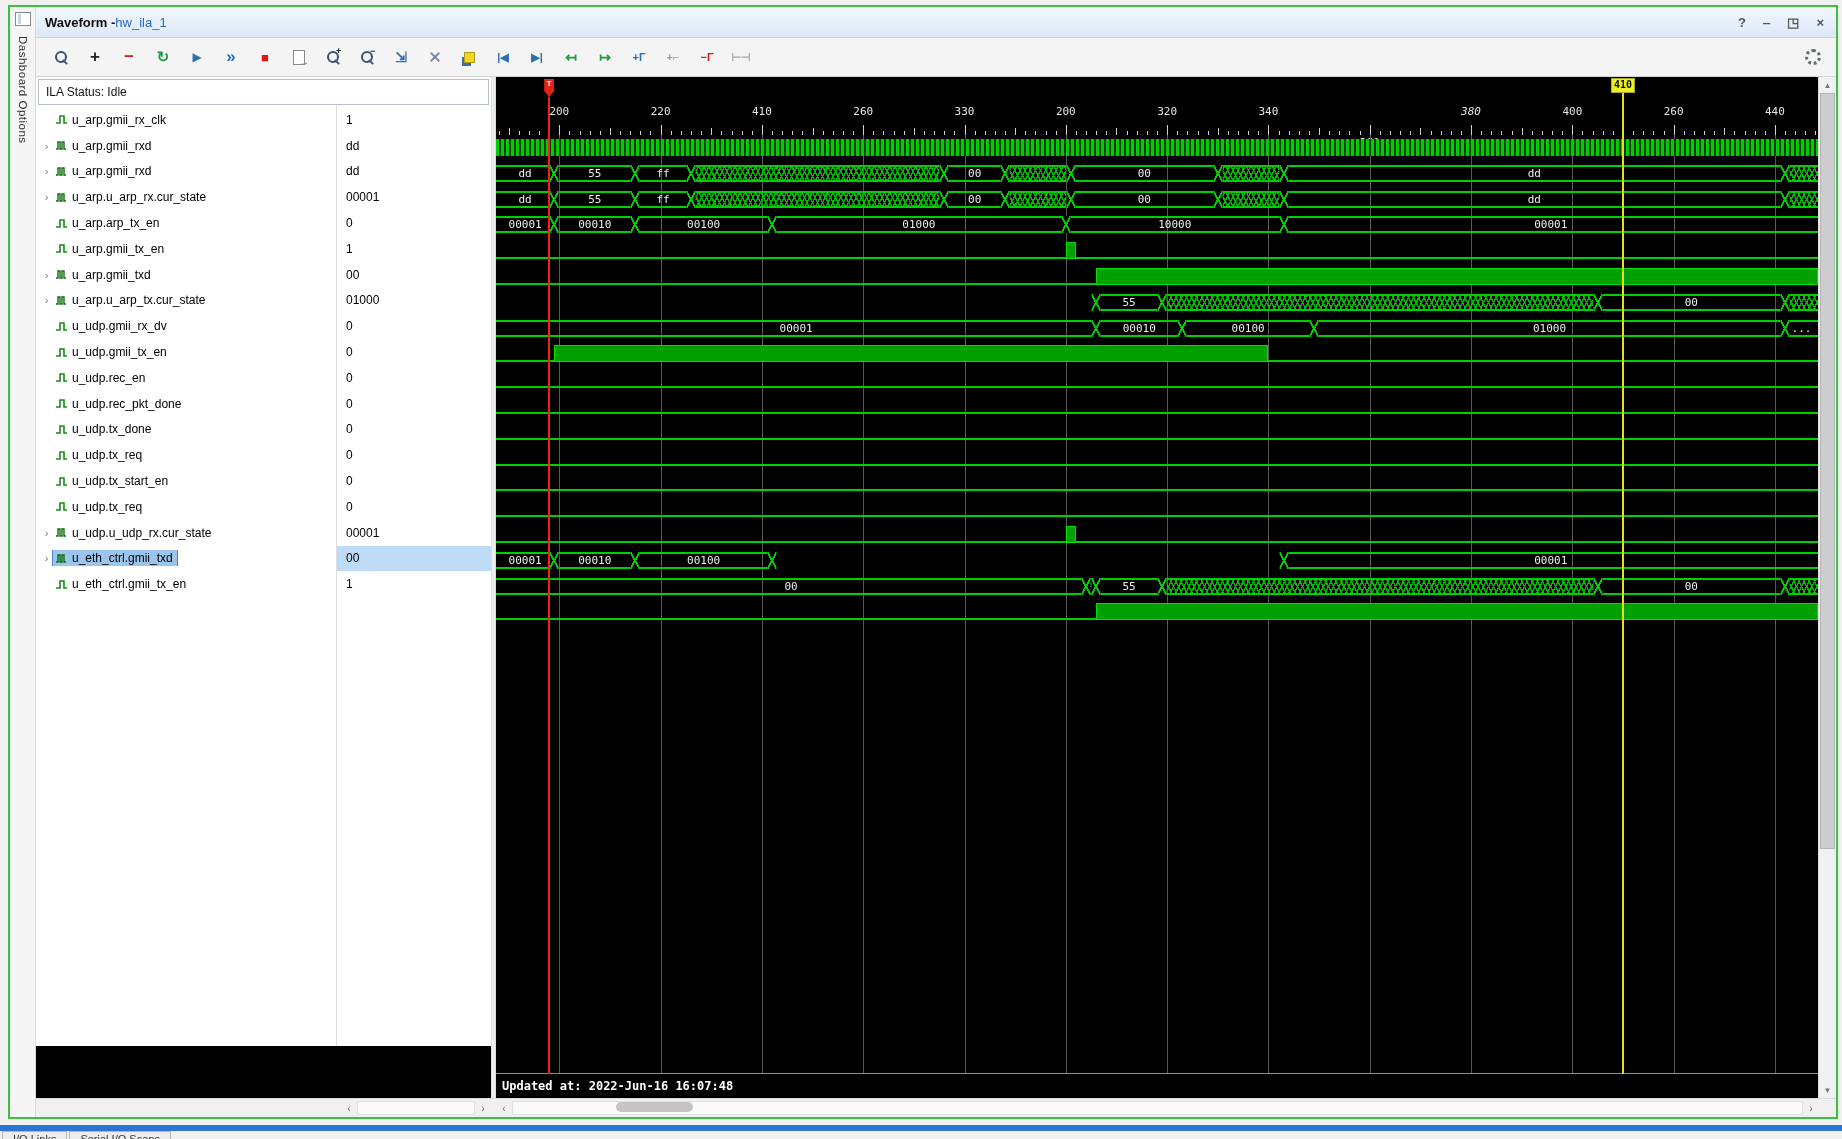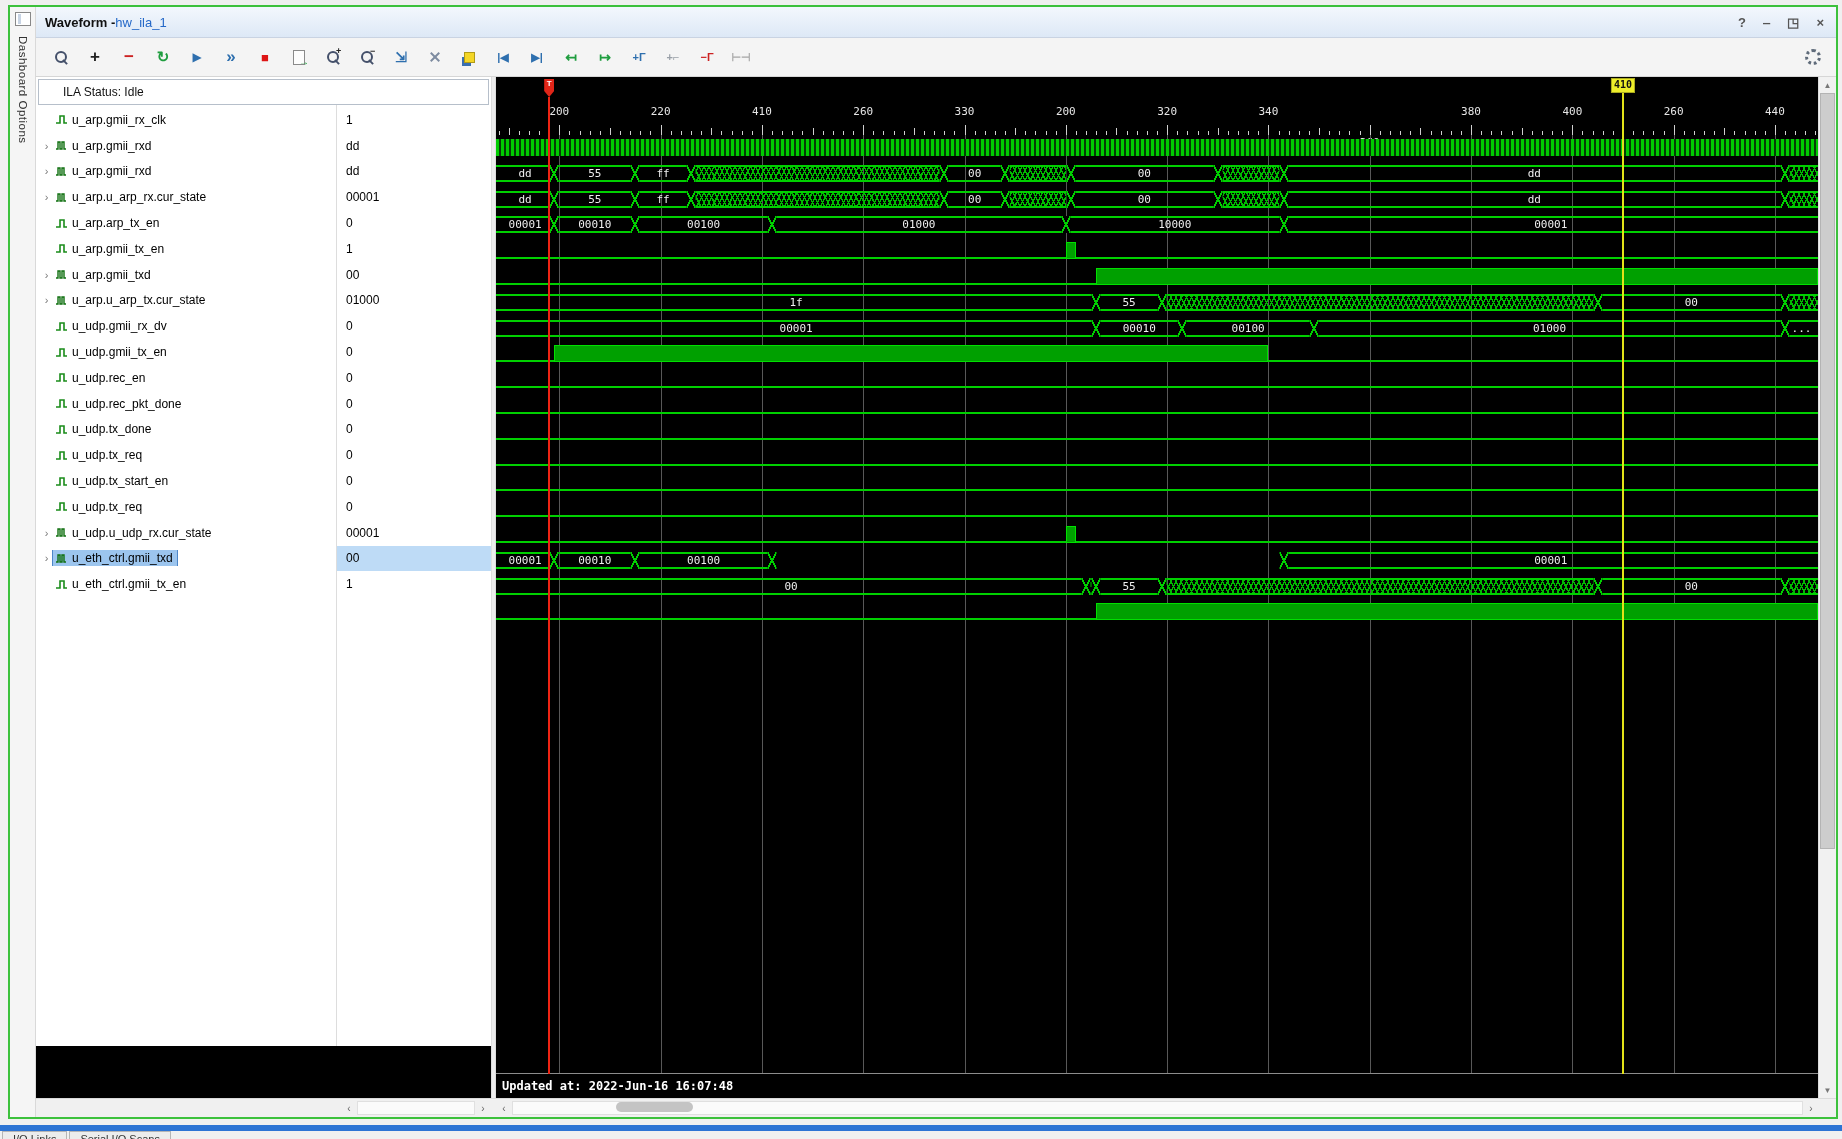--- a/index.html
+++ b/index.html
@@ -37,21 +37,21 @@
   .xmk{position:relative;width:12px;height:12px;display:inline-block}
   .xmk::before,.xmk::after{content:"";position:absolute;left:5px;top:0;width:2px;height:12px;background:#7d8ba0}
   .xmk::before{transform:rotate(45deg)}.xmk::after{transform:rotate(-45deg)}
   .flg{width:9px;height:9px;background:#f4d626;border:1px solid #b09a18;display:inline-block;box-shadow:-3px 4px 0 -1px #3a6fb0}
   .gearic{width:10px;height:10px;border:3px dotted #5f6b7a;border-radius:50%;display:inline-block}
 
   
   .content{flex:1;display:flex;min-height:0}
   .lpanel{width:455px;flex:none;background:#fff;display:flex;flex-direction:column;position:relative}
   .statusbox{height:24px;margin:2px;border:1px solid #b6bfca;background:#fff;display:flex;align-items:center;
-             padding-left:24px;font-size:12px;color:#111;flex:none}
+             padding-left:7px;font-size:12px;color:#111;flex:none}
   .thead{height:30px;flex:none;display:flex;align-items:center;background:#f6f6f6;border-bottom:1px solid #d2d2d2;
          font-weight:bold;font-size:12px;color:#111}
   .th-name{width:300px;padding-left:16px;box-sizing:border-box}
   .th-value{padding-left:10px}
   .tbody{height:490.2px;flex:none;position:relative;overflow:hidden}
   .trow{display:flex;height:25.8px;align-items:center;font-size:12px;color:#000}
   .ncell{width:300px;flex:none;display:flex;align-items:center;padding-left:4px;box-sizing:border-box;overflow:hidden}
   .chev{width:13px;flex:none;font-size:11px;color:#777;text-align:center}
   .sigbox{display:flex;align-items:center;gap:4px;padding:1px 4px 1px 2px}
   .selbox{background:#9cc5ee;outline:1px solid #4d86c8}
@@ -671,21 +671,21 @@
             <div class="tick" style="left: 99.8084%;"></div>
             <div class="tlabel" style="left: 4.78927%;">200</div>
             <div class="tlabel" style="left: 12.4521%;">220</div>
             <div class="tlabel" style="left: 20.1149%;">410</div>
             <div class="tlabel" style="left: 27.7778%;">260</div>
             <div class="tlabel" style="left: 35.4406%;">330</div>
             <div class="tlabel" style="left: 43.1034%;">200</div>
             <div class="tlabel" style="left: 50.7663%;">320</div>
             <div class="tlabel" style="left: 58.4291%;">340</div>
             <div class="tlabel" style="left: 66.092%; margin-top: 31px;">360</div>
-            <div class="tlabel" style="left: 73.7548%;">380</div>
+            <div class="tlabel" style="left: 73.7548%; font-style: italic;">380</div>
             <div class="tlabel" style="left: 81.4176%;">400</div>
             <div class="tlabel" style="left: 89.0805%;">260</div>
             <div class="tlabel" style="left: 96.7433%;">440</div>
           </div>
         <div class="wbody">
           <div class="wave-grid" style="position:absolute;inset:0">
               <div class="gline" style="left: 4.78927%;"></div>
               <div class="gline" style="left: 12.4521%;"></div>
               <div class="gline" style="left: 20.1149%;"></div>
               <div class="gline" style="left: 27.7778%;"></div>
@@ -797,23 +797,20 @@
               <div class="wrow" style="top: 103.2px;">
                 <div class="lo" style="left: 0%; width: 43.1034%;"></div>
                 <div class="hi" style="left: 43.1034%; width: 0.766284%;"></div>
                 <div class="lo" style="left: 43.8697%; width: 56.1303%;"></div>
               </div>
               <div class="wrow" style="top: 129px;">
                 <div class="lo" style="left: 0%; width: 45.4023%;"></div>
                 <div class="hi" style="left: 45.4023%; width: 54.5977%;"></div>
               </div>
               <div class="wrow" style="top: 154.8px;">
-                <div class="bseg" style="left: 0%; width: 45.4023%;">
-                  <span>1f</span>
-                </div>
                 <div class="bseg" style="left: 45.4023%; width: 4.98084%;">
                   <span>55</span>
                 </div>
                 <div class="bseg xseg" style="left: 50.3831%; width: 32.9502%;"></div>
                 <div class="bseg" style="left: 83.3333%; width: 14.1762%;">
                   <span>00</span>
                 </div>
                 <div class="bseg xseg" style="left: 97.5096%; width: 2.49042%;"></div>
                 <div class="xj" style="left: 45.4023%;"></div>
                 <div class="xj" style="left: 50.3831%;"></div>

